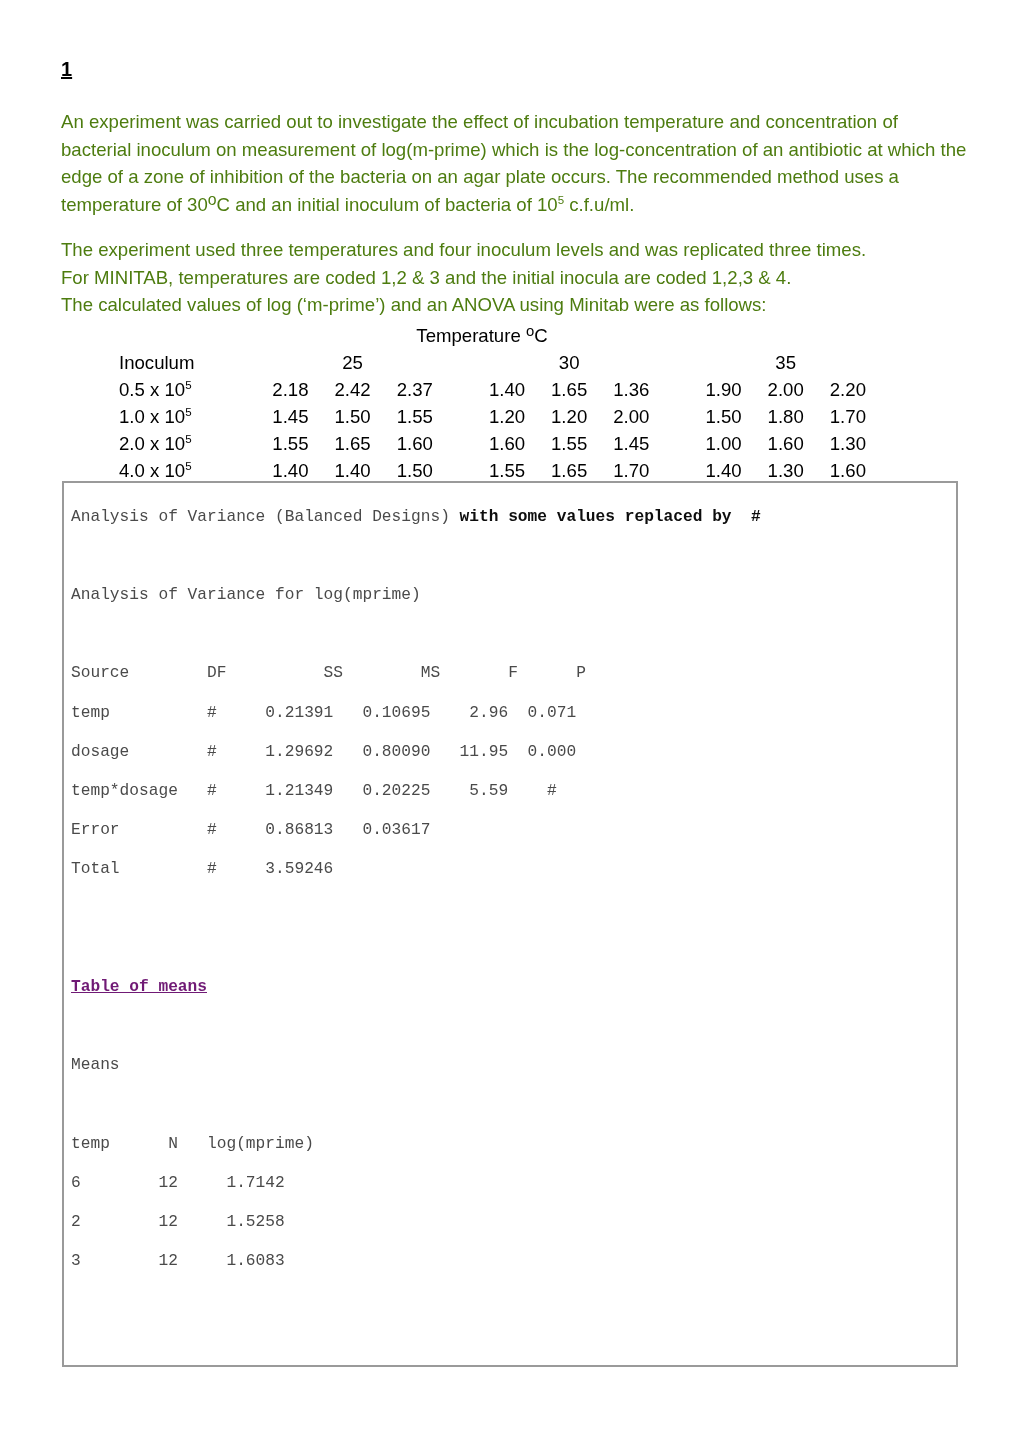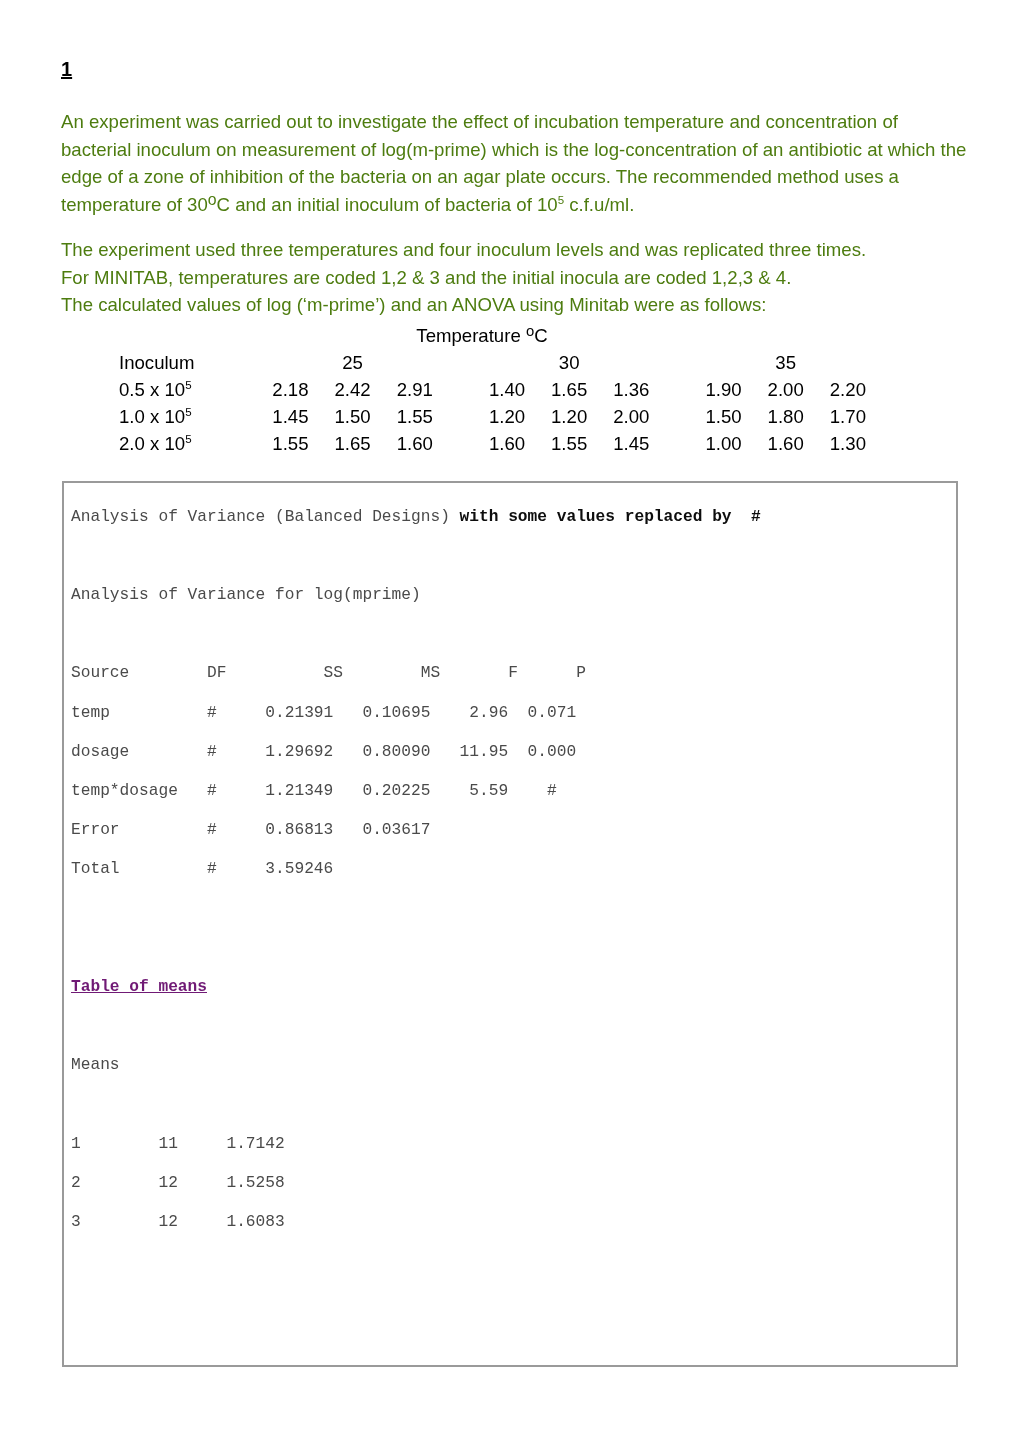--- a/index.html
+++ b/index.html
@@ -172,21 +172,21 @@
           <th class="v"></th>
           <th class="v">35</th>
           <th class="v"></th>
         </tr>
       </thead>
       <tbody>
         <tr>
           <td class="rowlab"><span>0.5 x 10</span><sup>5</sup></td>
           <td class="v">2.18</td>
           <td class="v">2.42</td>
-          <td class="v">2.91</td>
+          <td class="v">2.37</td>
           <td class="gap"></td>
           <td class="v">1.40</td>
           <td class="v">1.65</td>
           <td class="v">1.36</td>
           <td class="gap"></td>
           <td class="v">1.90</td>
           <td class="v">2.00</td>
           <td class="v">2.20</td>
         </tr>
         <tr>
@@ -209,20 +209,34 @@
           <td class="v">1.65</td>
           <td class="v">1.60</td>
           <td class="gap"></td>
           <td class="v">1.60</td>
           <td class="v">1.55</td>
           <td class="v">1.45</td>
           <td class="gap"></td>
           <td class="v">1.00</td>
           <td class="v">1.60</td>
           <td class="v">1.30</td>
+        </tr>
+        <tr>
+          <td class="rowlab"><span>4.0 x 10</span><sup>5</sup></td>
+          <td class="v">1.40</td>
+          <td class="v">1.40</td>
+          <td class="v">1.50</td>
+          <td class="gap"></td>
+          <td class="v">1.55</td>
+          <td class="v">1.65</td>
+          <td class="v">1.70</td>
+          <td class="gap"></td>
+          <td class="v">1.40</td>
+          <td class="v">1.30</td>
+          <td class="v">1.60</td>
         </tr>
       </tbody>
     </table>
   </div>
 
   <div class="outbox">
     <div class="mono mono-wrap">
 <div><span>Analysis of Variance (Balanced Designs) </span><b>with some values replaced by  #</b></div>
 <div class="blank"></div>
 <div>Analysis of Variance for log(mprime)</div>
@@ -232,21 +246,22 @@
 <div>dosage        #     1.29692   0.80090   11.95  0.000</div>
 <div>temp*dosage   #     1.21349   0.20225    5.59    #</div>
 <div>Error         #     0.86813   0.03617</div>
 <div>Total         #     3.59246</div>
 <div class="blank"></div>
 <div class="blank"></div>
 <div><u class="tbold">Table of means</u></div>
 <div class="blank"></div>
 <div>Means</div>
 <div class="blank"></div>
-<div>1        11     1.7142</div>
+<div>temp      N   log(mprime)</div>
+<div>6        12     1.7142</div>
 <div>2        12     1.5258</div>
 <div>3        12     1.6083</div>
 <div class="blank"></div>
 <div class="blank"></div>
 
 
 
 
 
 

